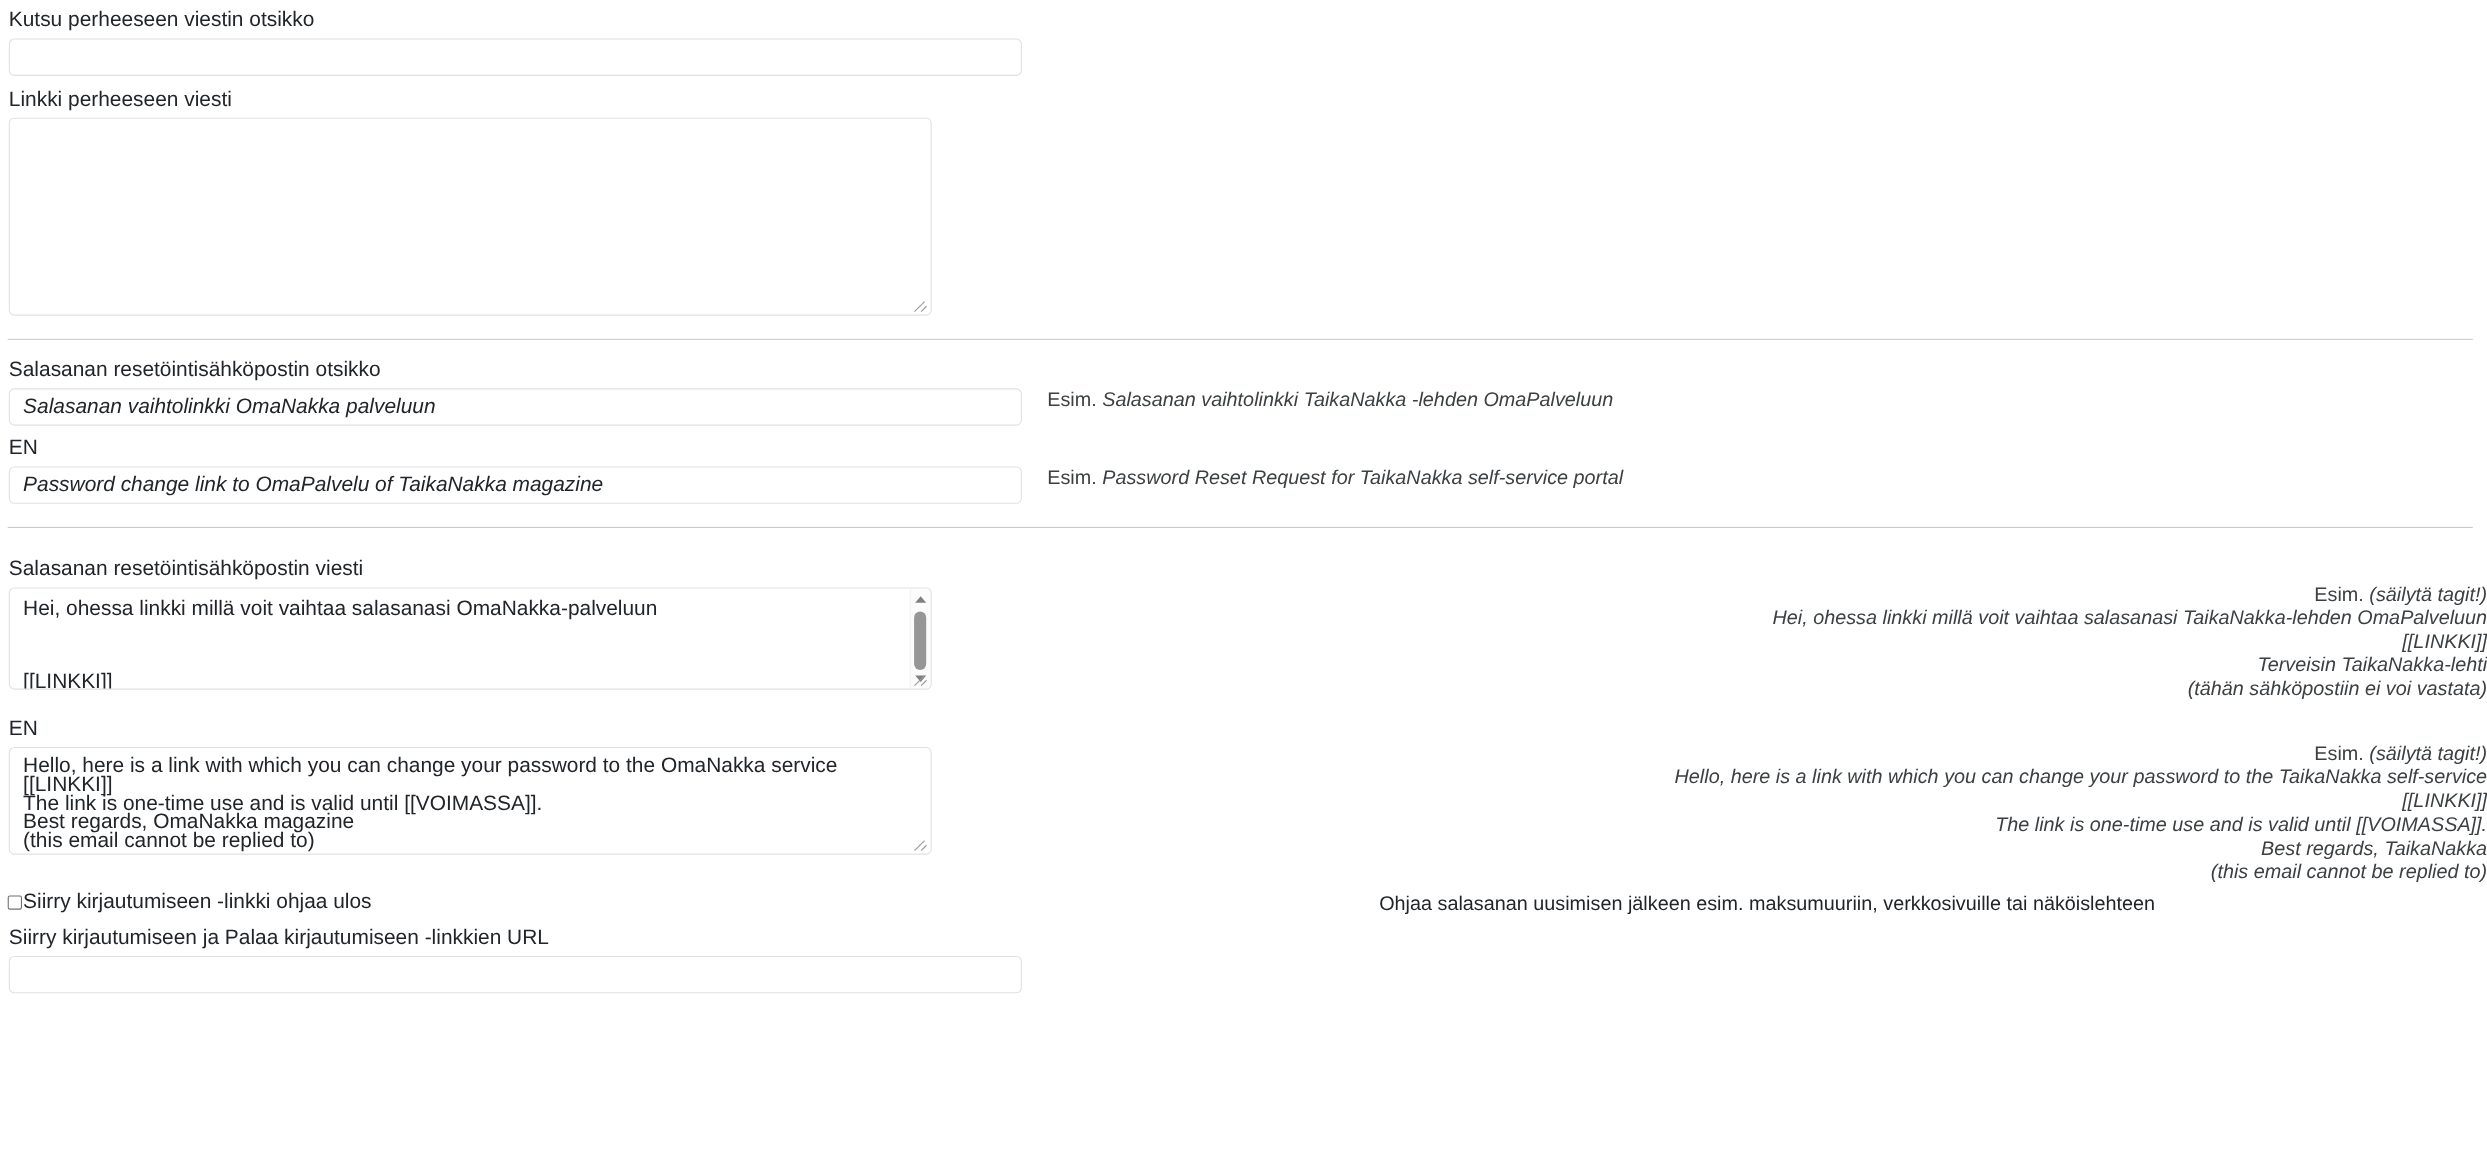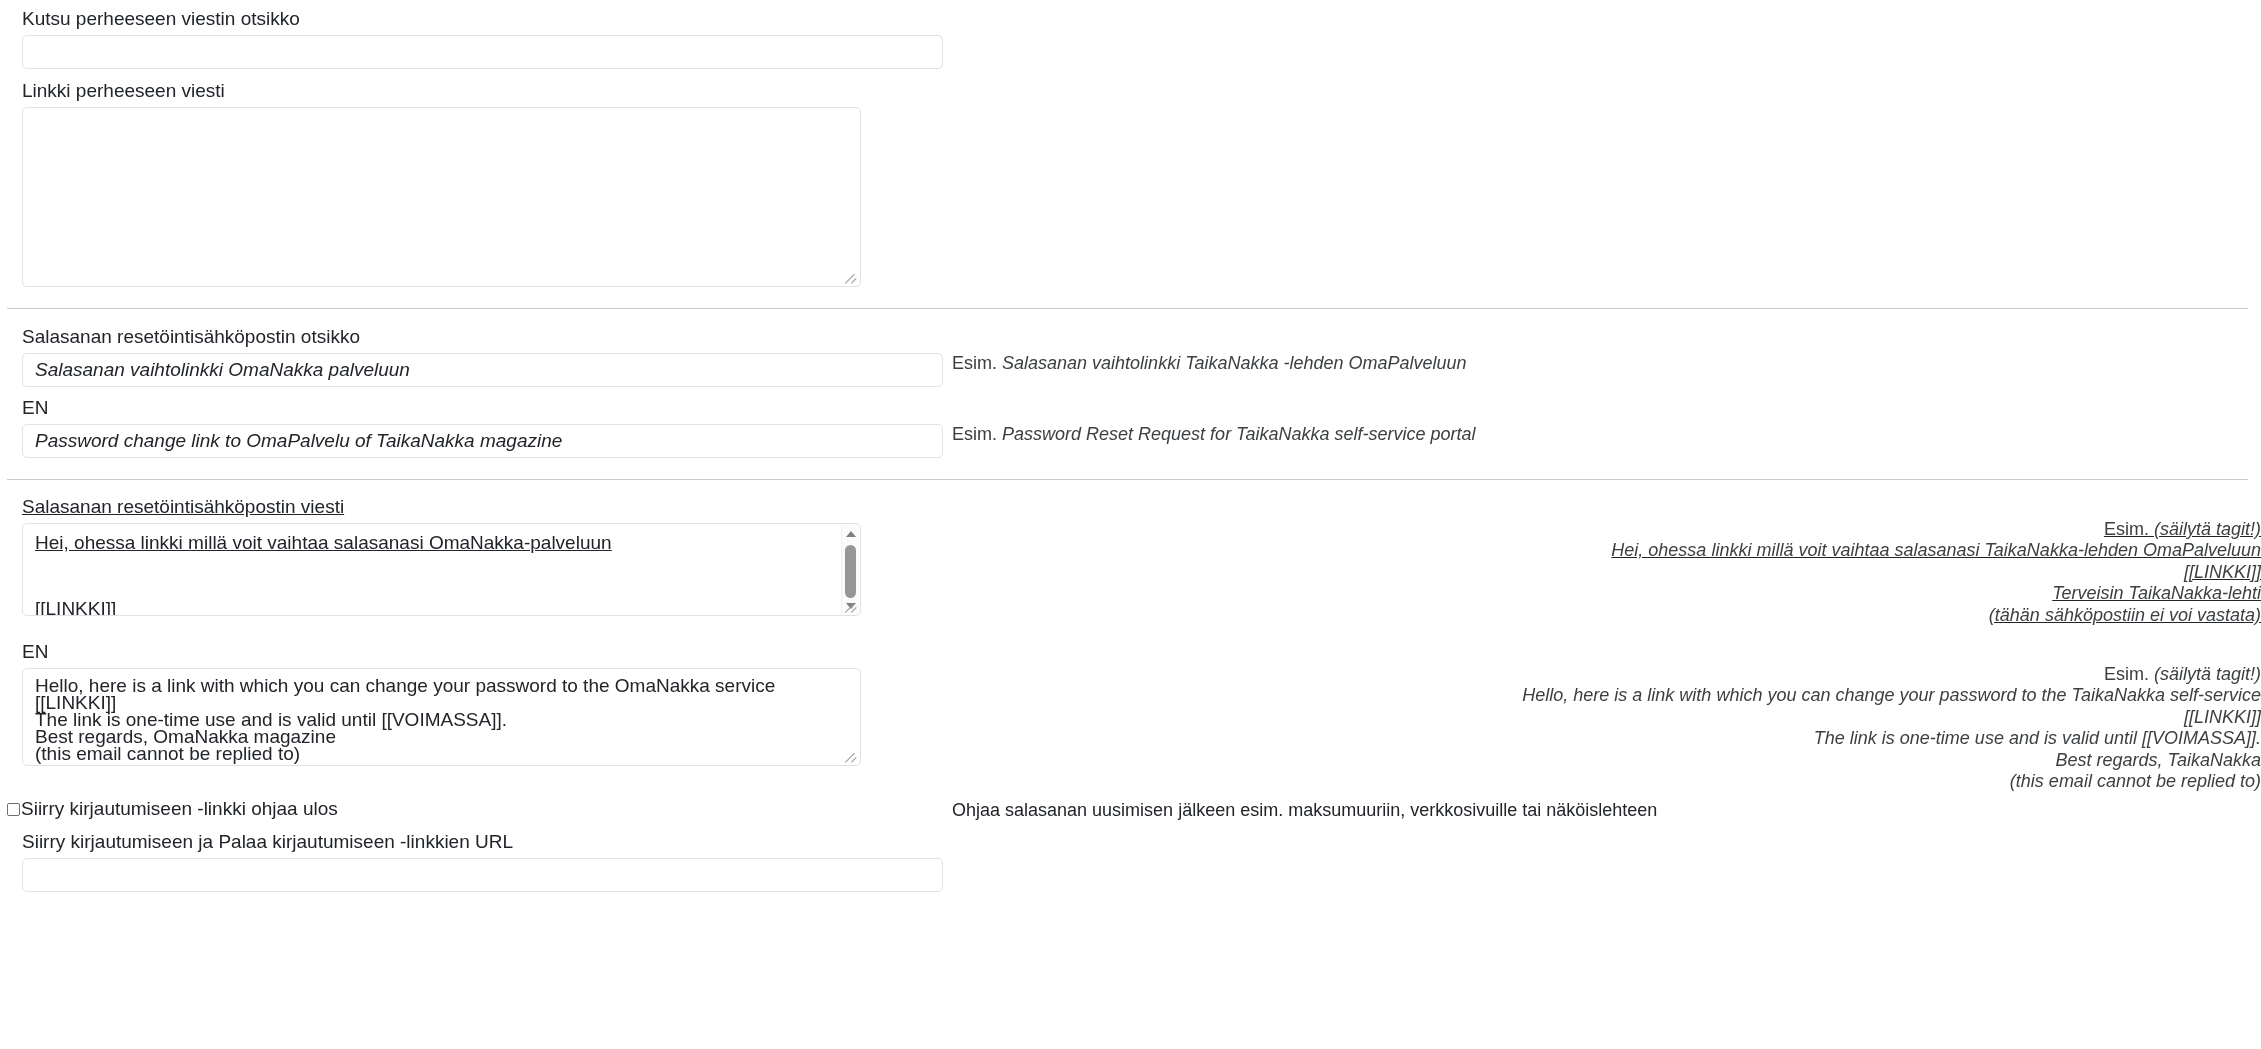--- a/index.html
+++ b/index.html
@@ -27,21 +27,21 @@
 
   
   .field-row {
     position: relative;
     display: flex;
     align-items: flex-start;
   }
   .col-left {
     width: 930px;
     flex: 0 0 930px;
-    padding-left: 22px;
+    padding-left: 8px;
     box-sizing: border-box;
   }
   .col-right {
     flex: 1 1 auto;
     padding-left: 22px;
     box-sizing: border-box;
   }
 
   .field-label {
     display: block;
@@ -173,20 +173,21 @@
     text-align: right;
   }
   .hint-block .hint-line.first { font-style: normal; }
   .hint-block .hint-line.first .it { font-style: italic; }
 
   .plain-hint {
     font-size: 18px;
     line-height: 22px;
     color: #212529;
     white-space: nowrap;
+    text-align: center;
   }
 
   
   .divider {
     height: 1px;
     background: #c8cacd;
     margin: 0;
     width: 2241px;
     margin-left: 7px;
   }
@@ -263,21 +264,21 @@
     <div class="col-right" style="padding-top:27px;">
       <div class="hint">
         <span class="hint-prefix">Esim.</span>
         <span class="it">Password Reset Request for TaikaNakka self-service portal</span>
       </div>
     </div>
   </div>
 
   <div class="divider" style="margin-top:21px;"></div>
 
-  <div class="field-row" style="margin-top:15px;text-decoration:underline;">
+  <div class="field-row" style="margin-top:26px;">
     <div class="col-left">
       <label class="field-label">Salasanan resetöintisähköpostin viesti</label>
       <div class="textarea-box" style="height:93px;padding-right:26px;">
         <div class="ta-text">Hei, ohessa linkki millä voit vaihtaa salasanasi OmaNakka-palveluun
 
 
 [[LINKKI]]
 
 
 Linkki on kertakäyttöinen ja se on voimassa [[VOIMASSA]] saakka.</div>

